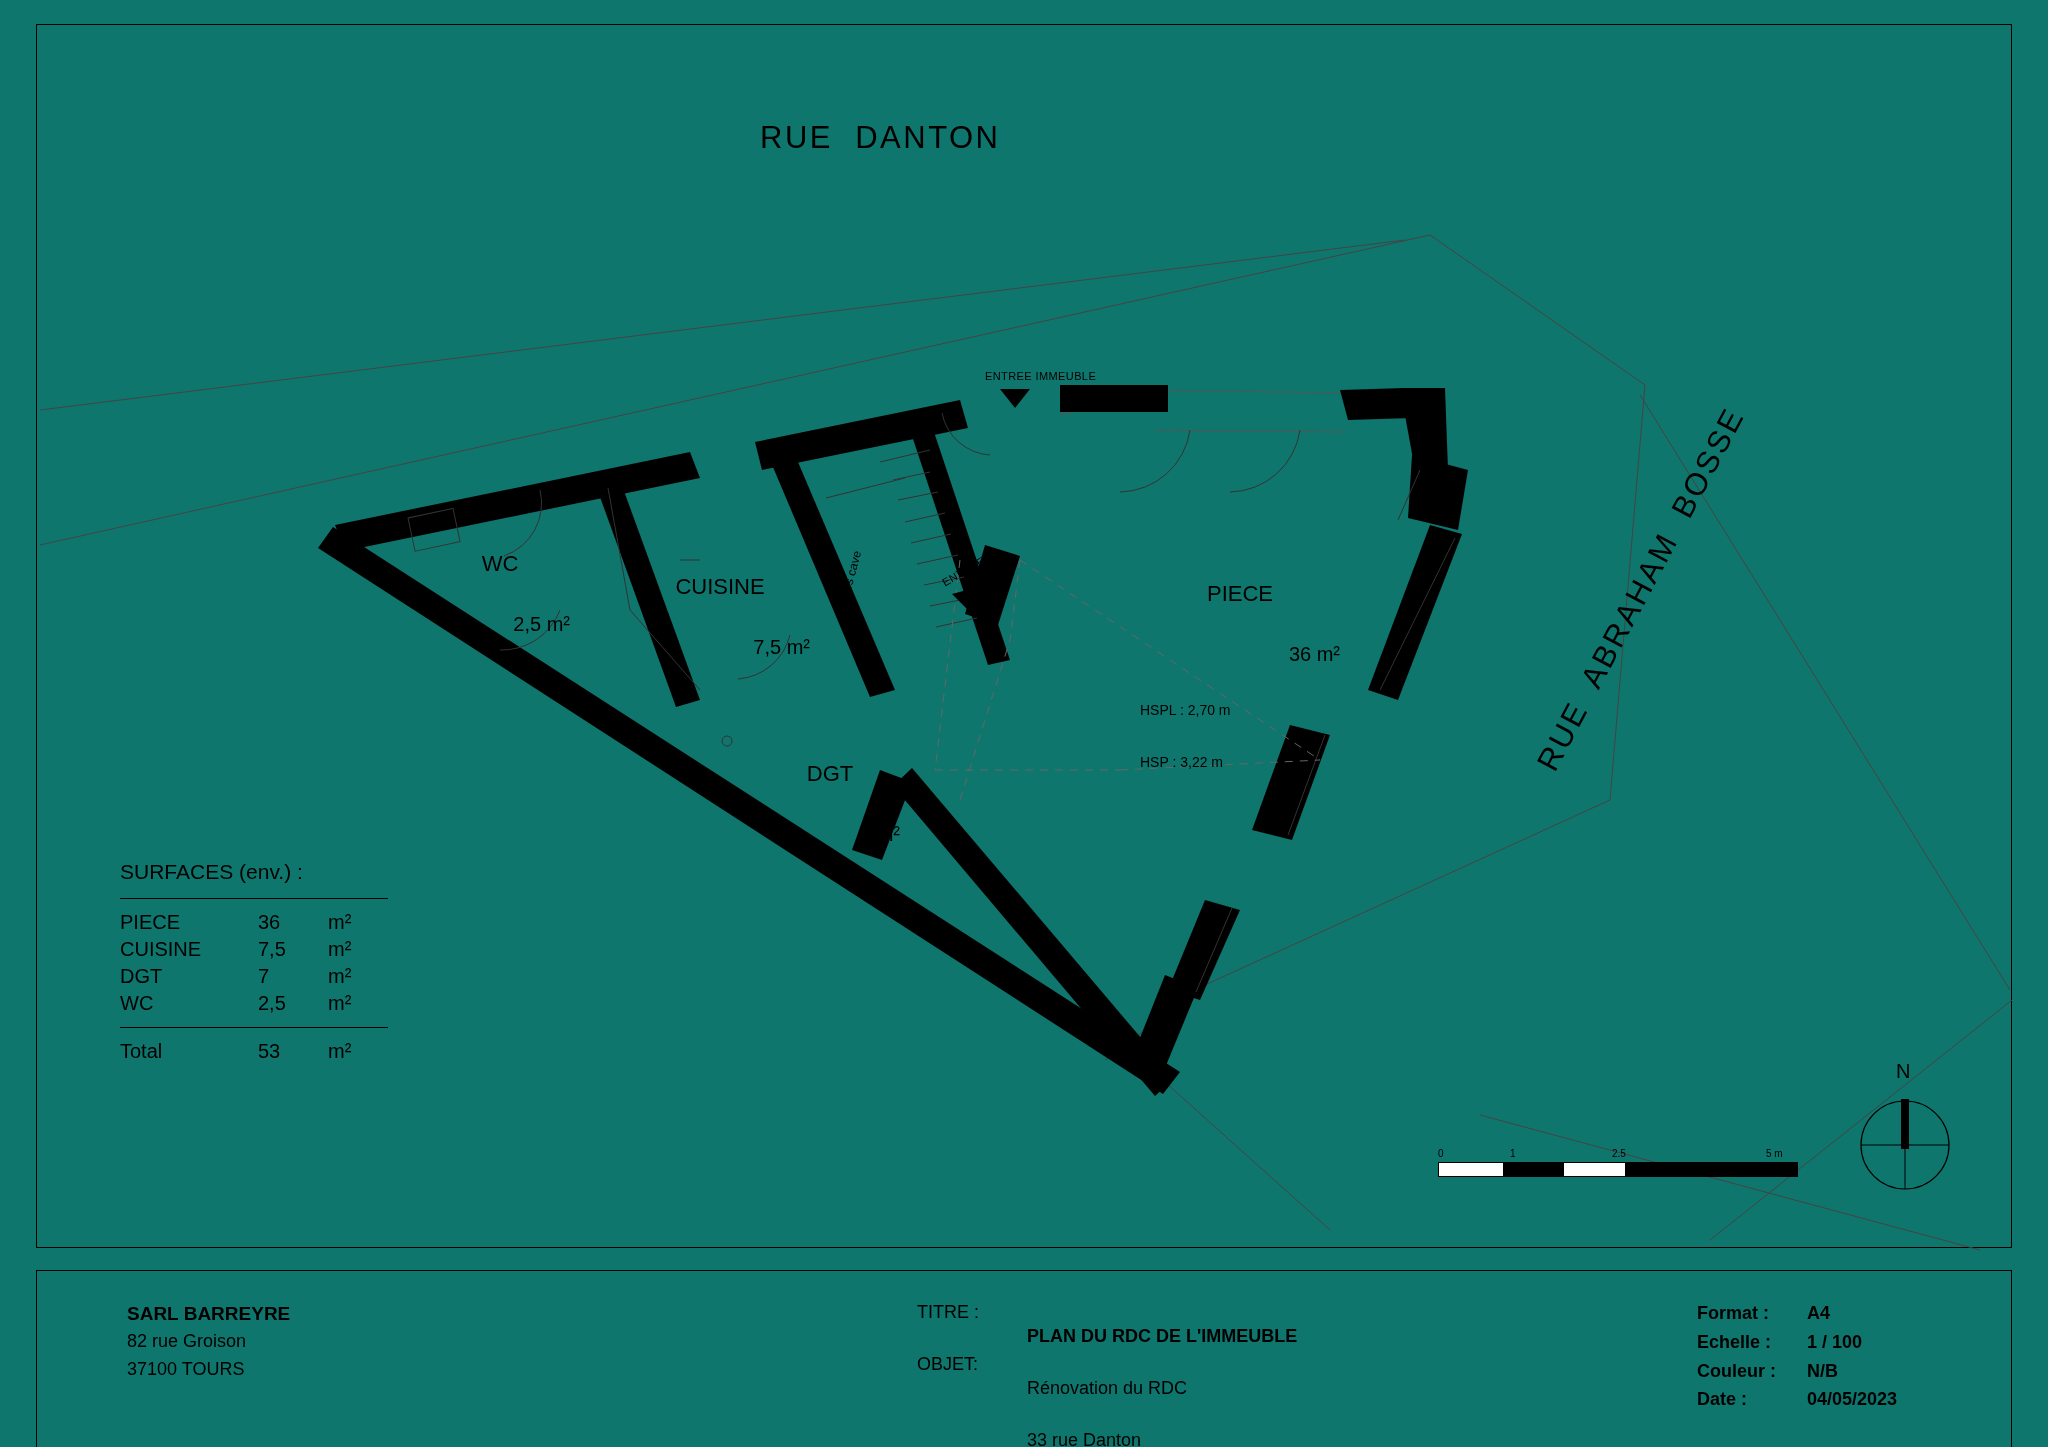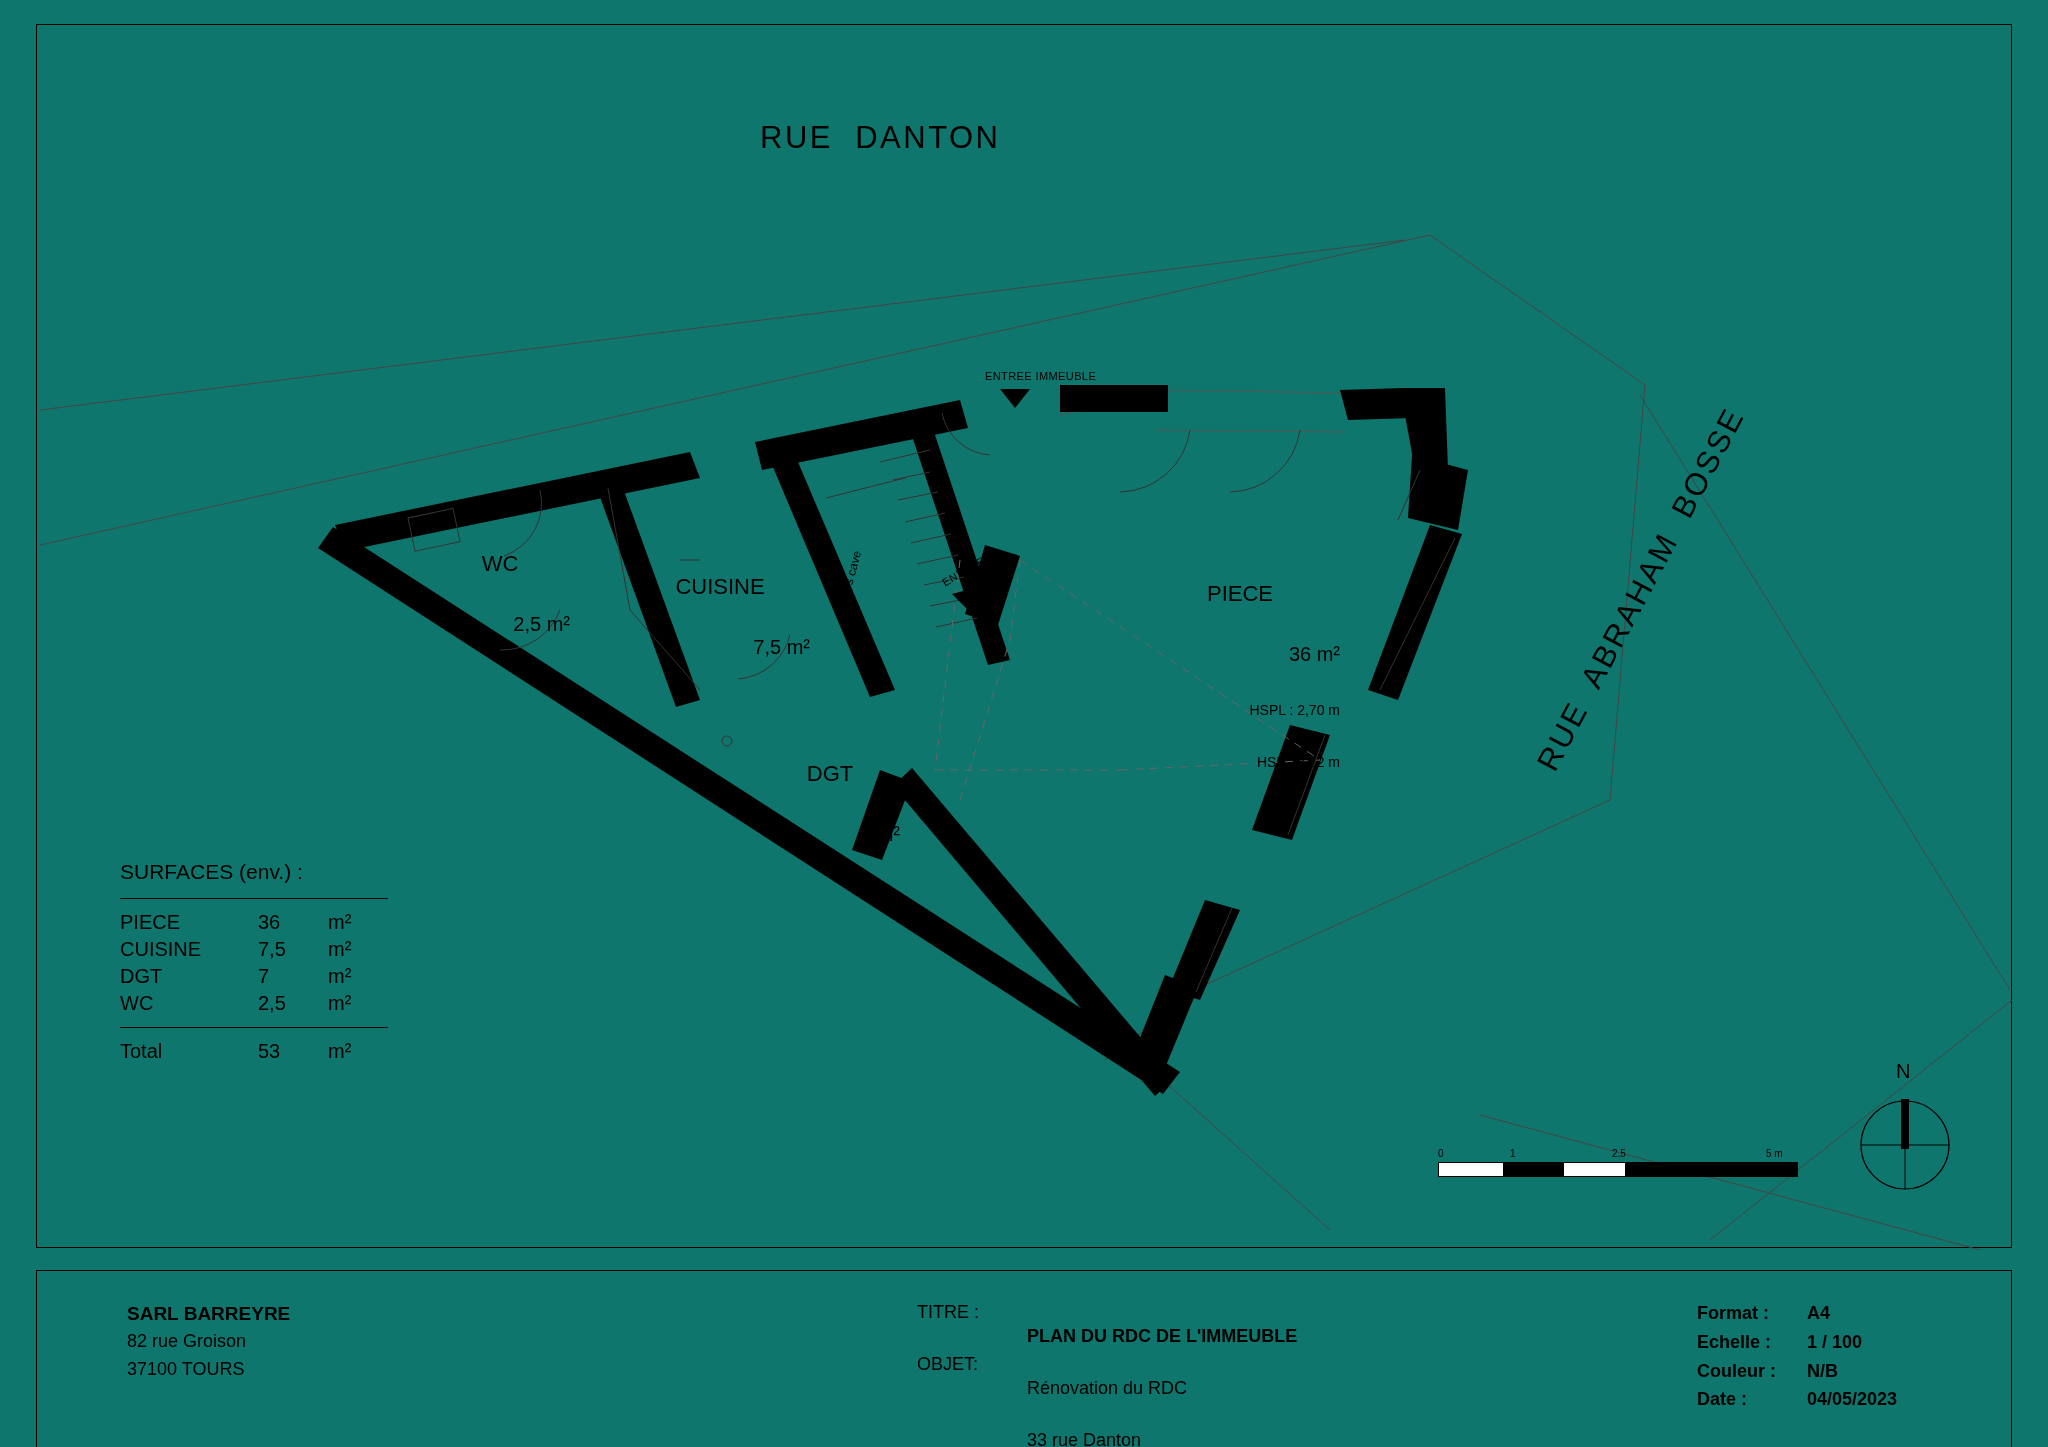--- a/index.html
+++ b/index.html
@@ -63,21 +63,21 @@
     top: 760px;
     font-size: 31px;
     letter-spacing: 2.5px;
     transform: rotate(-62deg);
     transform-origin: left top;
   }
 
   
   .room-name { font-size: 22px; text-align: center; }
   .room-area { font-size: 20px; text-align: right; }
-  .room-sub  { font-size: 14px; text-align: right; }
+  .room-sub  { font-size: 14px; text-align: left; }
 
   .r-wc      { left: 430px; top: 515px; width: 140px; }
   .r-cuisine { left: 630px; top: 538px; width: 180px; }
   .r-dgt     { left: 760px; top: 725px; width: 140px; }
   .r-piece   { left: 1140px; top: 545px; width: 200px; }
 
   .tiny { font-size: 11px; letter-spacing: .4px; }
   .entree-imm { left: 955px; top: 370px; margin-left: 30px; }
   .entree-dgt {
     left: 940px; top: 578px;

